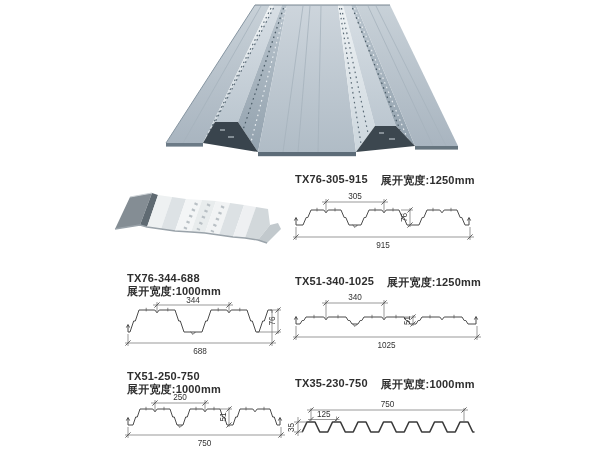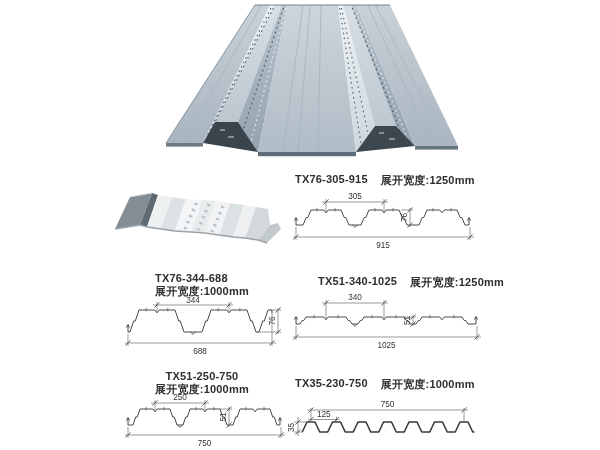--- a/index.html
+++ b/index.html
@@ -6,33 +6,33 @@
   body{
     width:600px;height:450px;position:relative;overflow:hidden;
     background:#ffffff;
     font-family:"Liberation Sans","DejaVu Sans",sans-serif;
   }
   .title{
     position:absolute;color:#2e2e2e;font-size:11px;font-weight:600;
     letter-spacing:.2px;white-space:nowrap;
   }
   .title .row{display:flex;gap:13px;}
-  .title.two-line span{display:block;line-height:12.5px;margin-left:28px;}
+  .title.two-line span{display:block;line-height:12.5px;}
   svg{position:absolute;display:block;}
   #photo-main{left:158px;top:2px;}
   #photo-small{left:112px;top:185px;}
   #d1{left:293px;top:190px;}
   #d2{left:125px;top:296px;}
   #d3{left:293px;top:292px;}
   #d4{left:125px;top:392px;}
   #d5{left:288px;top:396px;}
   #t1{left:295px;top:173px;}
   #t2{left:127px;top:272px;}
-  #t3{left:295px;top:275px;margin-left:23px;}
-  #t4{left:127px;top:370px;text-align:center;}
+  #t3{left:295px;top:275px;}
+  #t4{left:127px;top:370px;}
   #t5{left:295px;top:377px;}
   .dimtxt{font-family:"Liberation Sans","DejaVu Sans",sans-serif;}
 </style>
 </head>
 <body>
 
 <svg id="photo-main" width="302" height="158" viewBox="0 0 302 158">
   <defs>
     <linearGradient id="gpan" x1="0" y1="0" x2="0" y2="1">
         <stop offset="0" stop-color="#c8d1d8"></stop>

